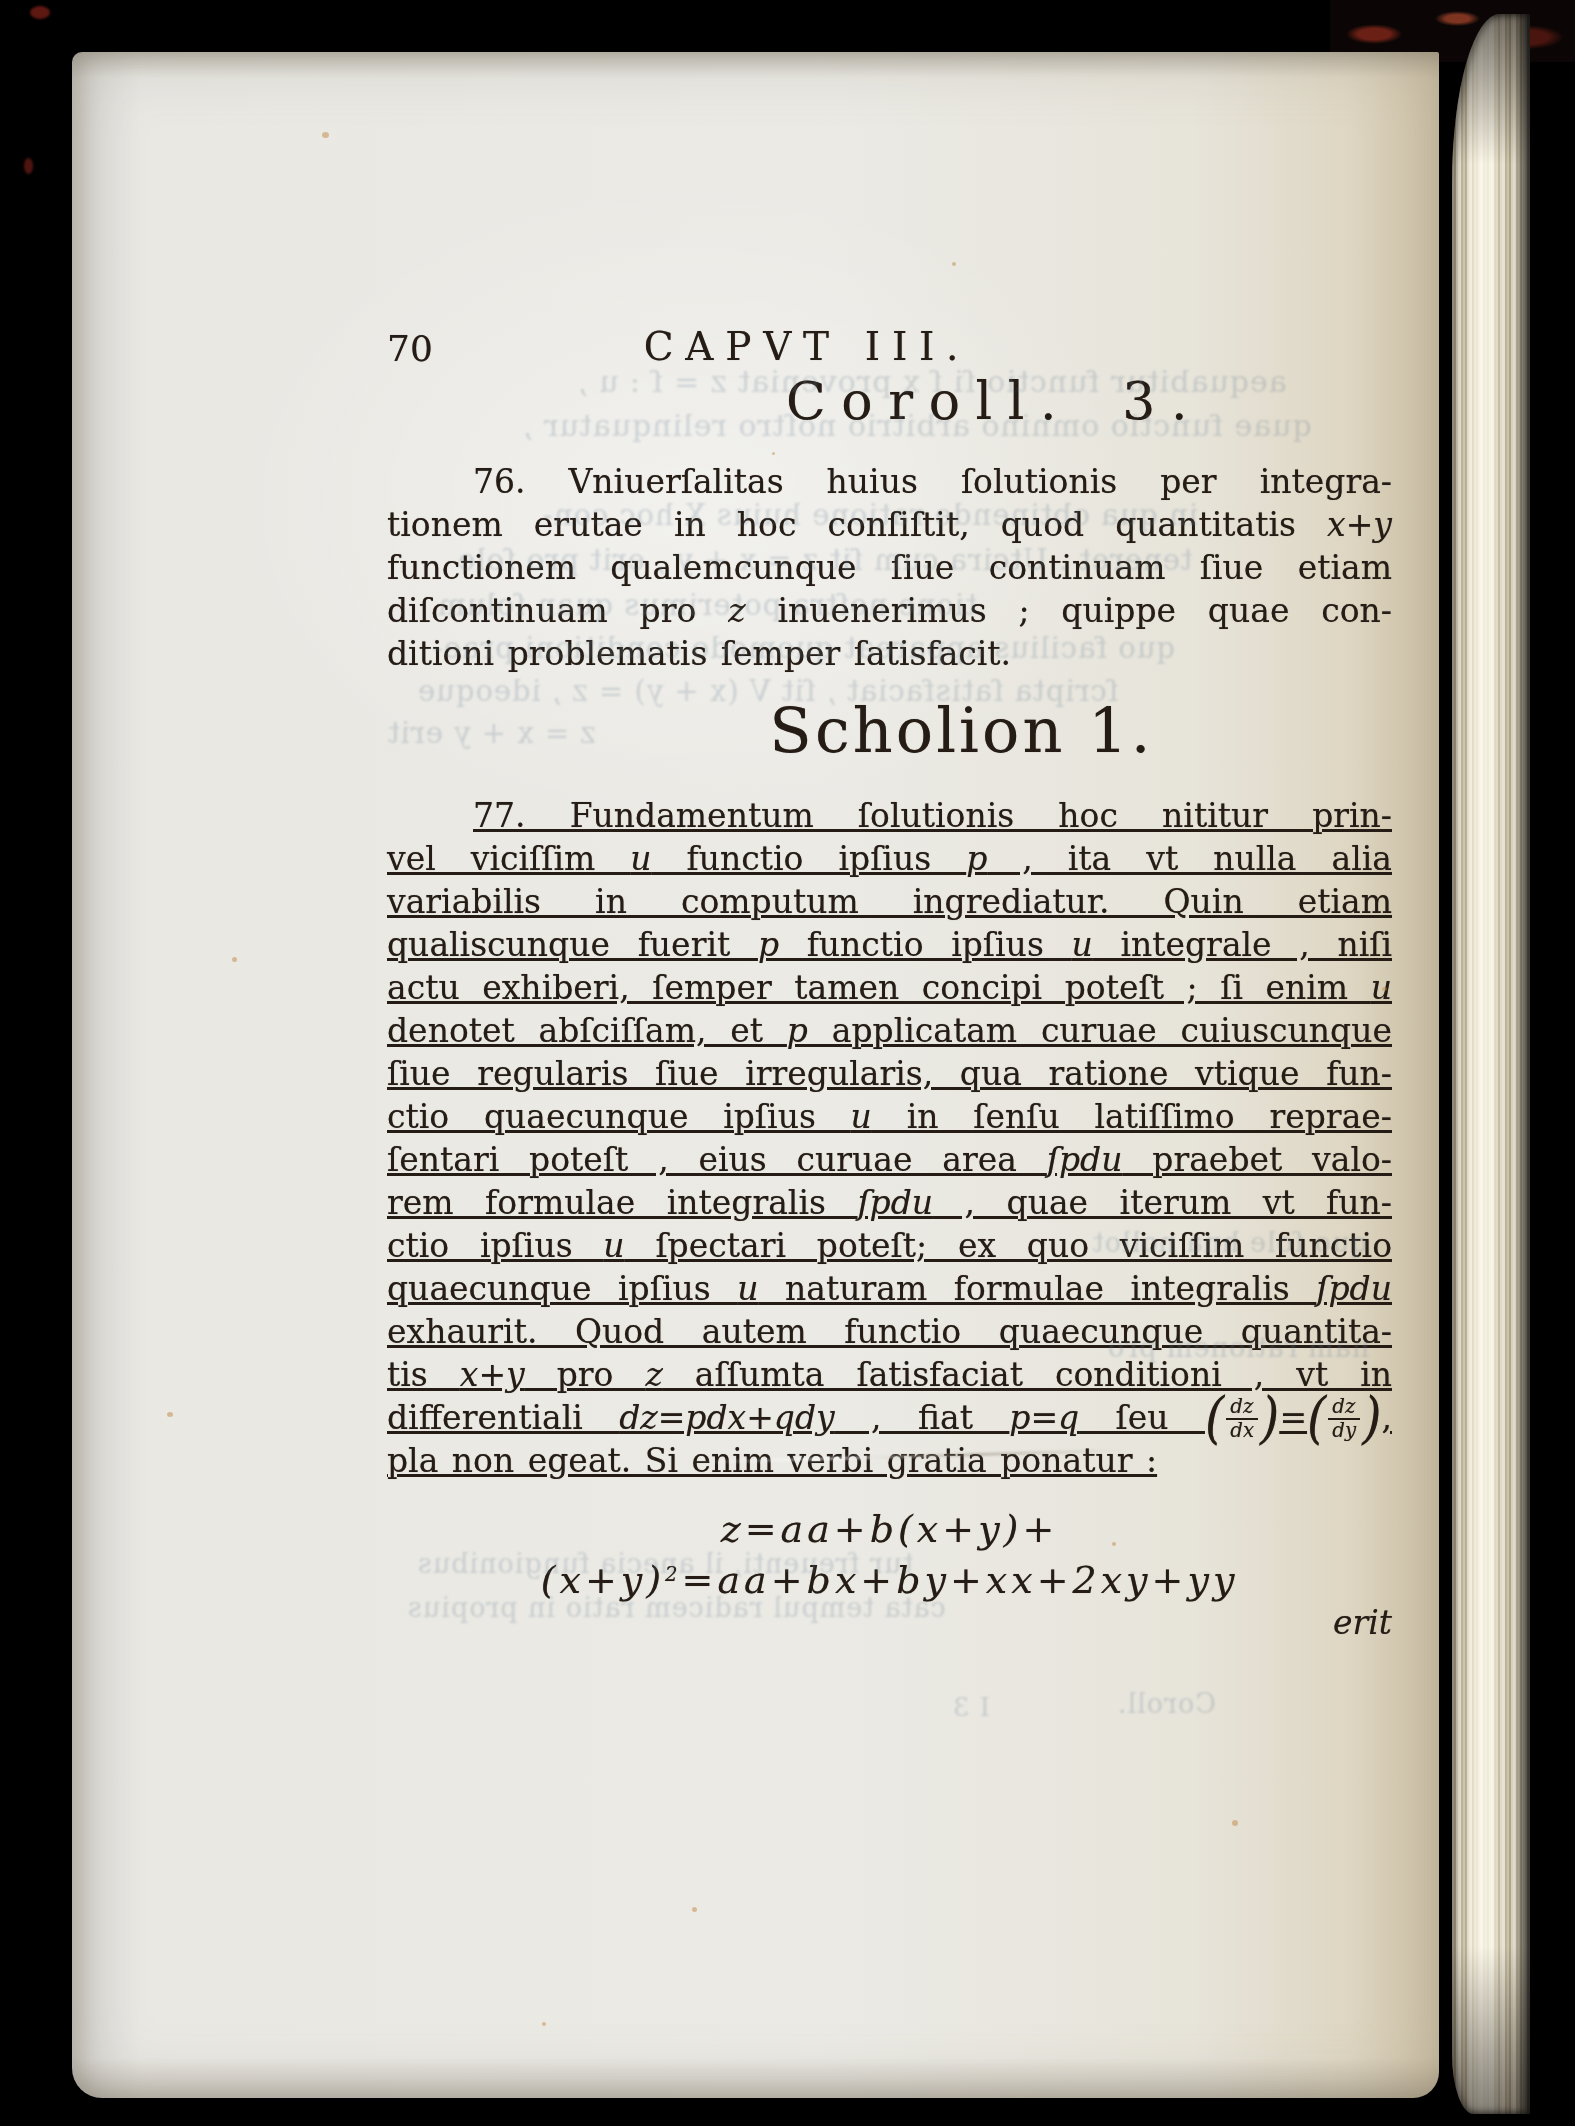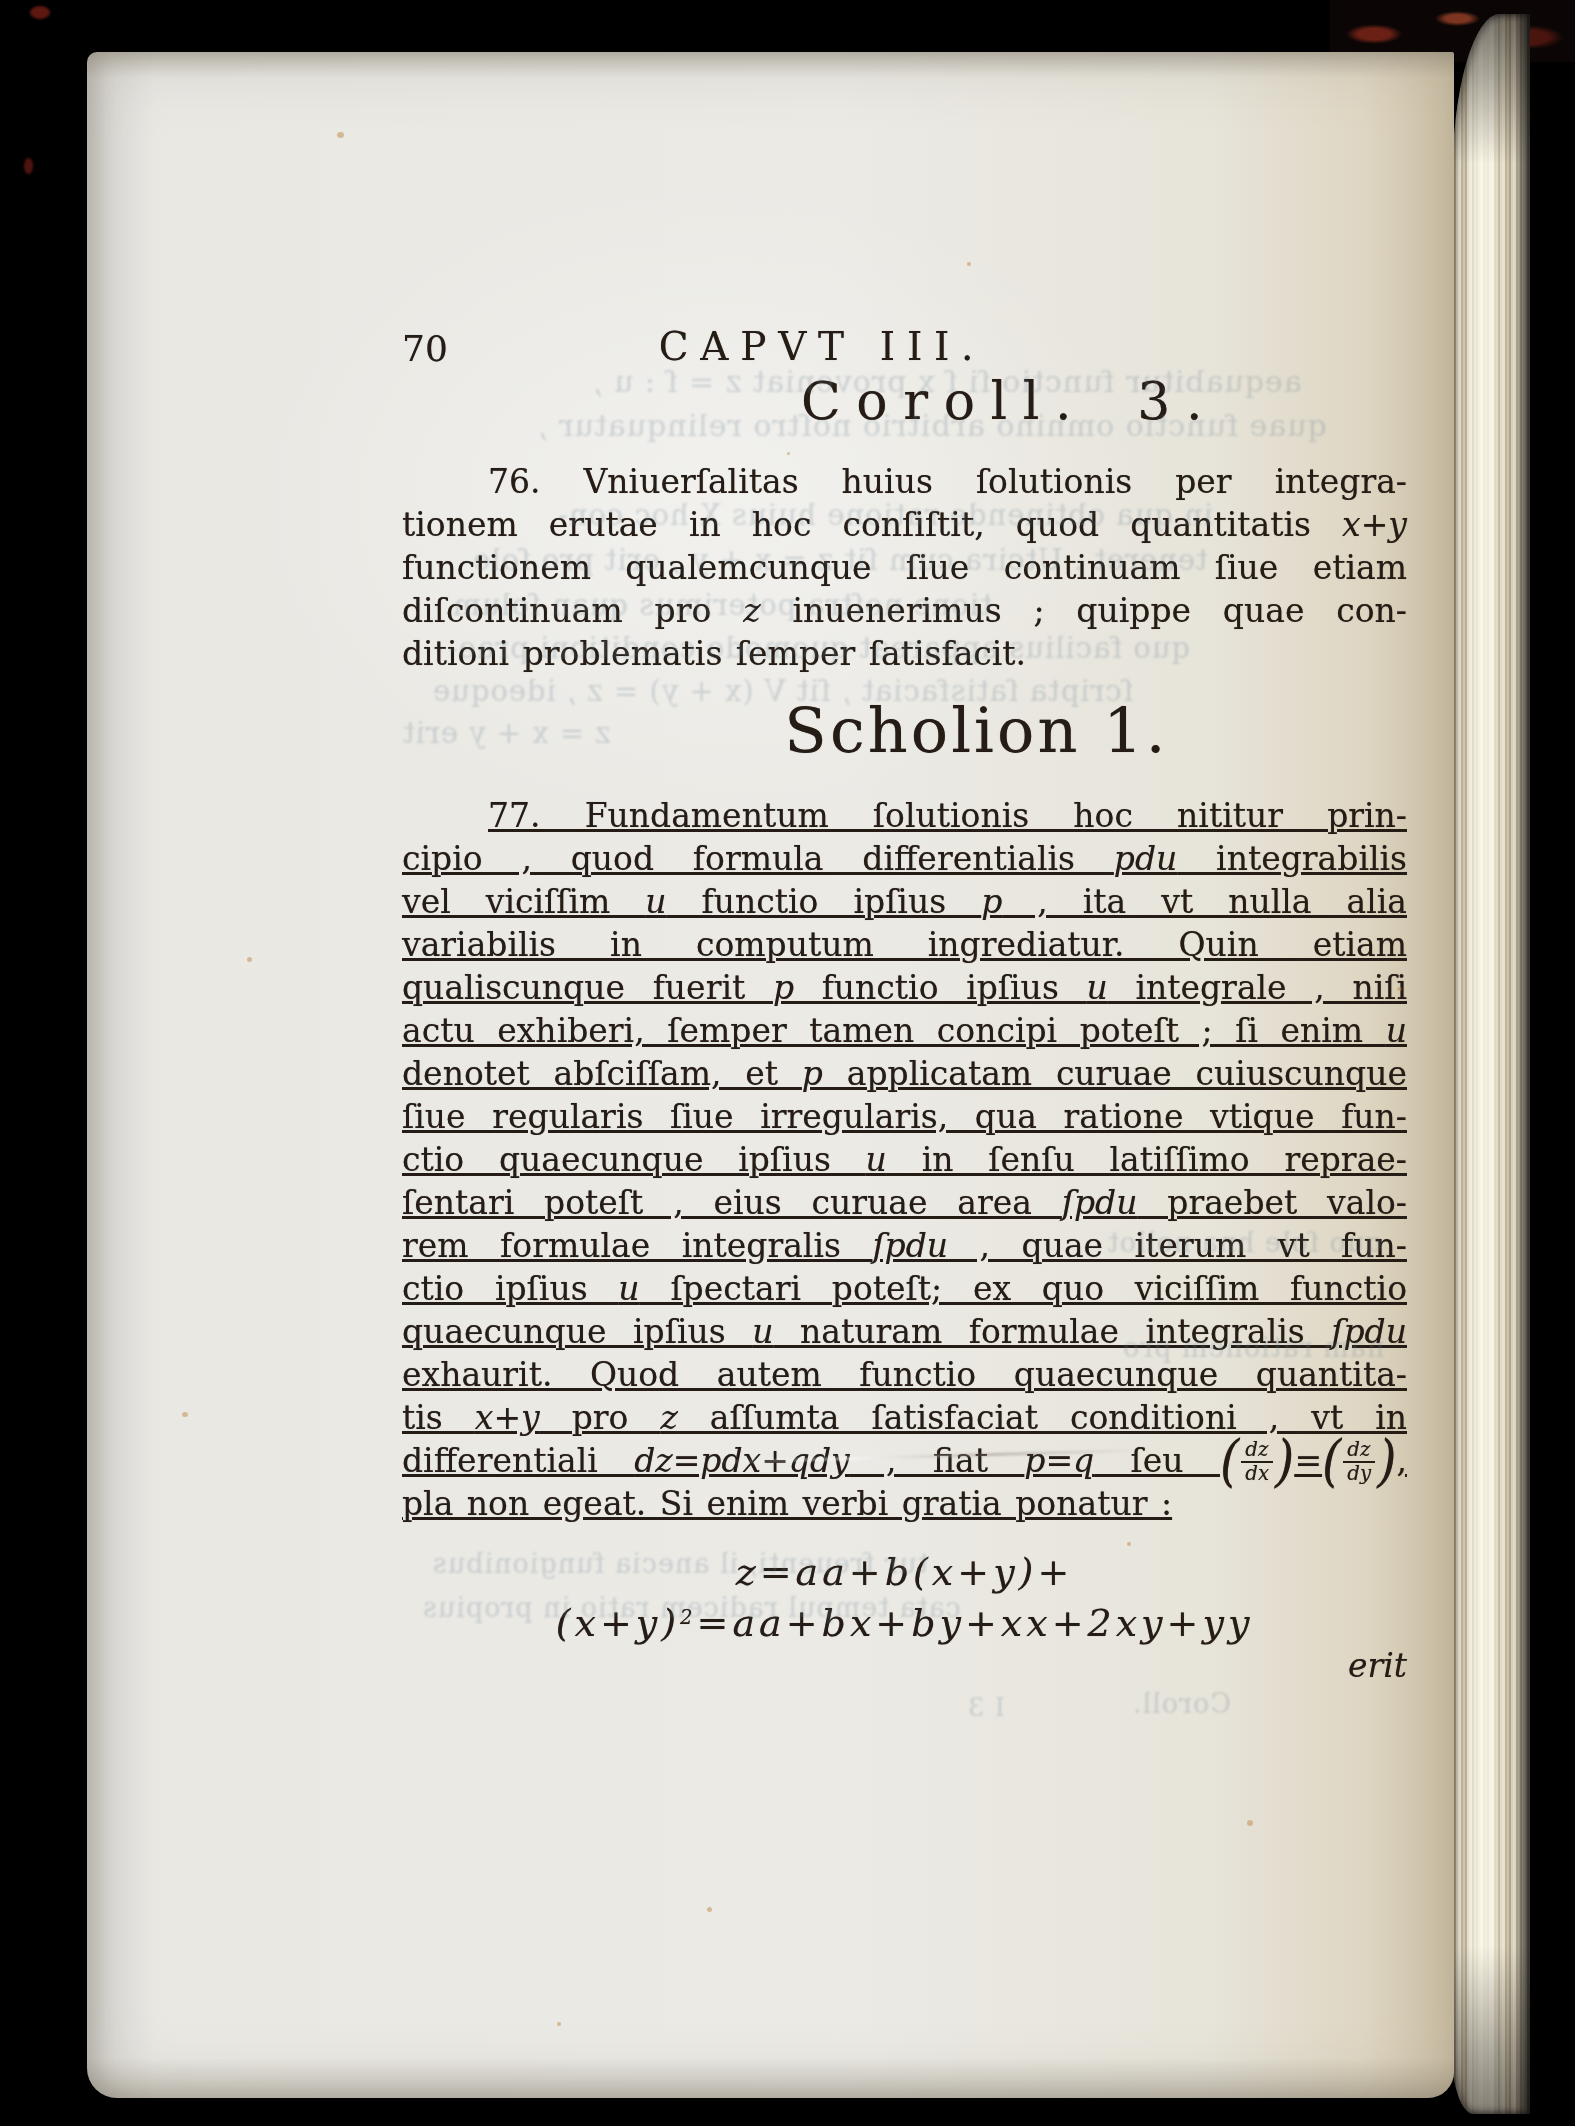--- a/index.html
+++ b/index.html
@@ -17,21 +17,21 @@
   
   .fore-edge{position:absolute;left:1452px;top:14px;width:78px;height:2100px;
     border-radius:48px 0 0 22px / 170px 0 0 60px;
     background:
       linear-gradient(180deg, rgba(18,12,8,.55) 0, rgba(18,12,8,0) 150px),
       linear-gradient(180deg, rgba(18,12,8,0) 92%, rgba(18,12,8,.5) 100%),
       linear-gradient(90deg, rgba(255,253,242,0) 12px, rgba(255,252,238,.75) 24px, rgba(255,252,238,.8) 38px, rgba(255,253,242,0) 52px),
       repeating-linear-gradient(90deg,#cdc4ae 0 2px,#b0a489 2px 4px,#d9d2bf 4px 6px,#e7e1d1 6px 9px,#bfb49a 9px 11px);
     box-shadow:inset -8px 0 10px rgba(0,0,0,.75), inset 4px 0 6px rgba(0,0,0,.35);}
   
-  .paper{position:absolute;left:87px;top:52px;width:1367px;height:2046px;overflow:hidden;
+  .paper{position:absolute;left:72px;top:52px;width:1367px;height:2046px;overflow:hidden;
     border-radius:10px 2px 26px 30px;
     background:
       radial-gradient(ellipse 700px 500px at 45% 22%, rgba(255,255,255,.35), rgba(255,255,255,0) 65%),
       linear-gradient(180deg, rgba(140,132,118,.38) 0, rgba(140,132,118,0) 26px),
       linear-gradient(0deg, rgba(120,110,92,.30) 0, rgba(120,110,92,0) 40px),
       linear-gradient(90deg,#d9d8d4 0,#e9e8e3 5%,#ebeae5 55%,#e7e4da 82%,#dfd7c4 93%,#cfc3a8 100%);
     box-shadow:inset 0 0 70px rgba(110,100,82,.28), inset 10px 0 18px rgba(110,100,82,.22);}
   .crease{position:absolute;left:615px;top:1403px;width:440px;height:3px;
     background:linear-gradient(90deg,transparent,rgba(255,255,255,.55),rgba(115,105,90,.35),transparent);
     transform:rotate(-1.6deg);filter:blur(1px);}
@@ -90,21 +90,20 @@
         <div class="sec sec-par-76">
           <div class="tline indent"><span>76. Vniuerſalitas huius ſolutionis per integra-</span></div>
           <div class="tline"><span>tionem erutae in hoc conſiſtit, quod quantitatis </span><i>x+y</i></div>
           <div class="tline"><span>functionem qualemcunque ſiue continuam ſiue etiam</span></div>
           <div class="tline"><span>diſcontinuam pro </span><i>z</i><span> inuenerimus ; quippe quae con-</span></div>
           <div class="tline nojust"><span>ditioni problematis ſemper ſatisfacit.</span></div>
         </div>
         <div class="sec sec-scholion heading">Scholion 1.</div>
         <div class="sec sec-par-77">
           <div class="tline indent"><span>77. Fundamentum ſolutionis hoc nititur prin-</span></div>
-          <div class="tline"><span>cipio , quod formula differentialis </span><i>pdu</i><span> integrabilis</span></div>
           <div class="tline"><span>vel viciſſim </span><i>u</i><span> functio ipſius </span><i>p</i><span> , ita vt nulla alia</span></div>
           <div class="tline"><span>variabilis in computum ingrediatur.  Quin etiam</span></div>
           <div class="tline"><span>qualiscunque fuerit </span><i>p</i><span> functio ipſius </span><i>u</i><span> integrale , niſi</span></div>
           <div class="tline"><span>actu exhiberi, ſemper tamen concipi poteſt ; ſi enim </span><i>u</i></div>
           <div class="tline"><span>denotet abſciſſam, et </span><i>p</i><span> applicatam curuae cuiuscunque</span></div>
           <div class="tline"><span>ſiue regularis ſiue irregularis, qua ratione vtique fun-</span></div>
           <div class="tline"><span>ctio quaecunque ipſius </span><i>u</i><span> in ſenſu latiſſimo reprae-</span></div>
           <div class="tline"><span>ſentari poteſt , eius curuae area </span><i>ſpdu</i><span> praebet valo-</span></div>
           <div class="tline"><span>rem formulae integralis </span><i>ſpdu</i><span> , quae iterum vt fun-</span></div>
           <div class="tline"><span>ctio ipſius </span><i>u</i><span> ſpectari poteſt; ex quo viciſſim functio</span></div>

